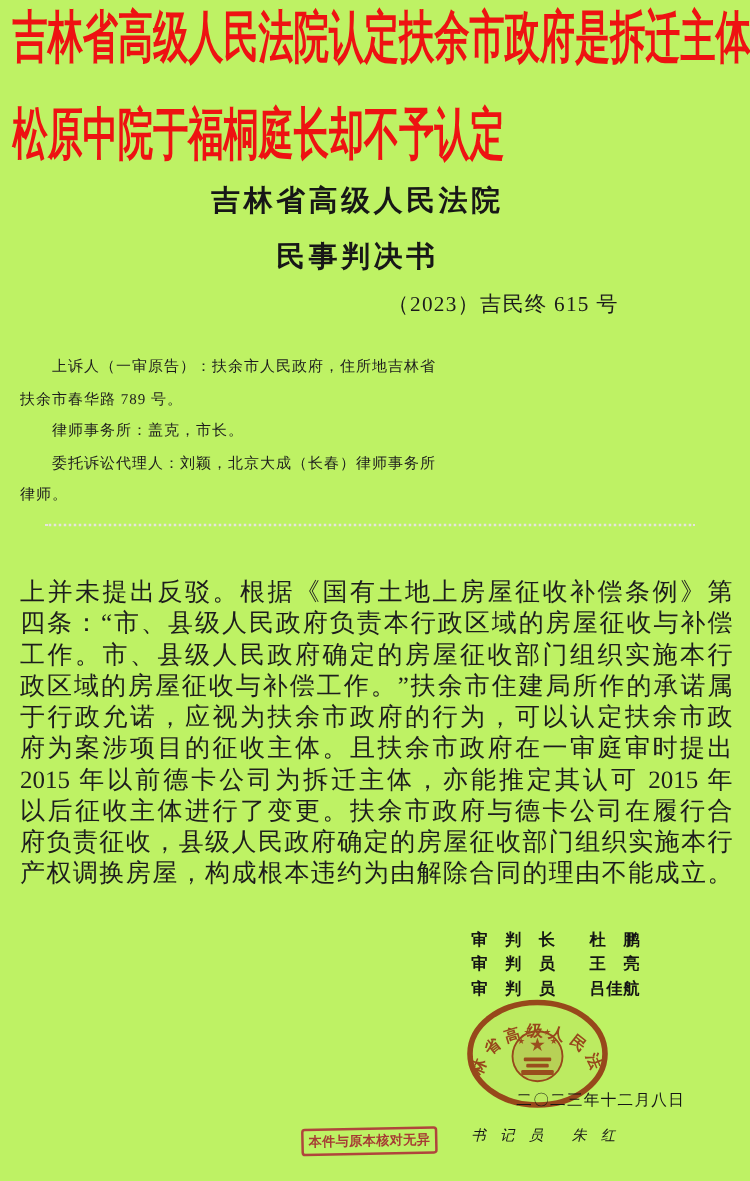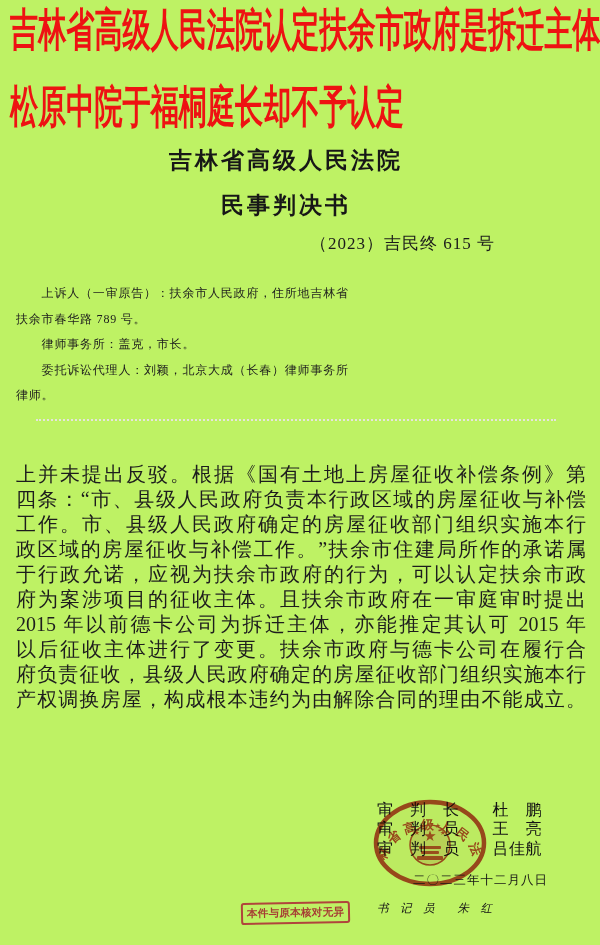--- a/index.html
+++ b/index.html
@@ -85,26 +85,27 @@
   .body-line {
     text-align: justify;
     text-align-last: justify;
     text-justify: inter-character;
     height: 25px;
     overflow: hidden;
   }
   
   .signatures {
     position: absolute;
-    top: 800px;
+    top: 742px;
     left: 377px;
-    font-size: 16px;
+    font-size: 13px;
     line-height: 19.3px;
     letter-spacing: 0.5px;
     color: #141414;
+    font-weight: bold;
   }
   
   .seal-svg {
     position: absolute;
     left: 371px;
     top: 798px;
     mix-blend-mode: multiply;
     opacity: 0.95;
   }
   

